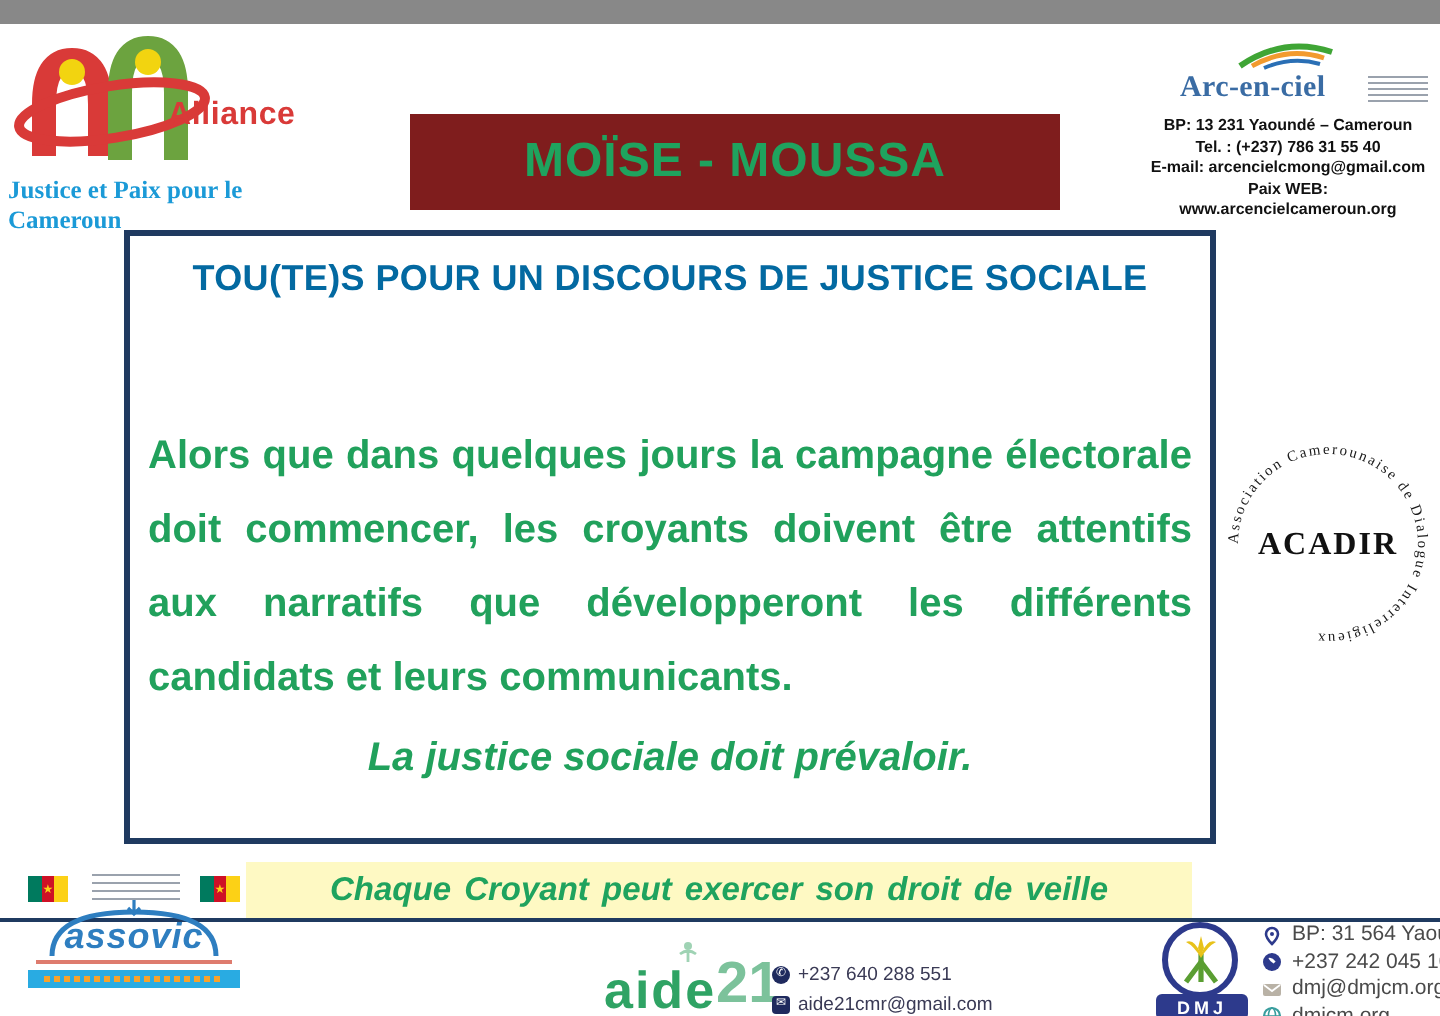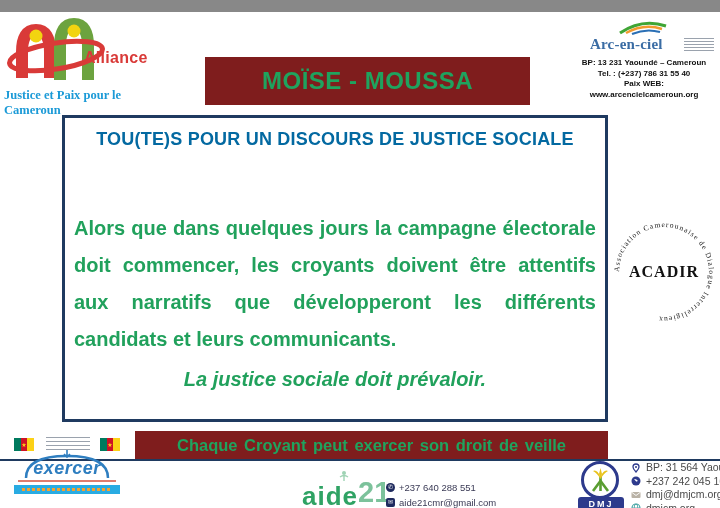--- a/index.html
+++ b/index.html
@@ -34,22 +34,22 @@
         font-size:18px;font-weight:800;letter-spacing:.2px;}
   .main-paragraph{position:absolute;left:9px;top:92px;width:522px;color:#21a15c;
         font-size:20px;font-weight:700;line-height:37px;text-align:justify;}
   .main-emphasis{position:absolute;left:0;top:250px;width:100%;text-align:center;color:#21a15c;
         font-size:20px;font-weight:700;font-style:italic;}
 
   
   .acadir{left:610px;top:198px;width:108px;height:134px;}
 
   
-  .footer-banner{left:135px;top:419px;width:473px;height:28px;background:#7f1d1d;
-        display:flex;align-items:center;justify-content:center;}
+  .footer-banner{left:123px;top:419px;width:473px;height:28px;background:#fef9c3;
+        display:flex;align-items:center;justify-content:center;font-style:italic;}
   .footer-banner span{color:#1fa35e;font-size:16.5px;font-weight:800;word-spacing:2px;}
   .divider{left:0;top:447px;width:720px;height:2px;background:#1f3a60;}
 
   
   .assovic{left:8px;top:422px;width:118px;height:72px;}
   .flag{position:absolute;width:20px;height:13px;display:flex;}
   .flag div{flex:1;}
   .flag .g{background:#007a5e;} .flag .r{background:#ce1126;position:relative;}
   .flag .y{background:#fcd116;}
   .flag .r::after{content:"★";position:absolute;left:50%;top:50%;transform:translate(-50%,-55%);
@@ -114,20 +114,21 @@
       <path d="M4,13 Q26,-2 50,6" fill="none" stroke="#3fa535" stroke-width="3"></path>
       <path d="M10,13 Q28,3 46,9" fill="none" stroke="#f29a2e" stroke-width="2.4"></path>
       <path d="M16,14 Q30,8 44,12" fill="none" stroke="#2a6fb5" stroke-width="2"></path>
     </svg>
     <span class="arc-word">Arc-en-ciel</span>
     <span class="arc-smalltext"></span>
   </div>
   <div class="abs arc-contacts">
     <div>BP: 13 231 Yaoundé – Cameroun</div>
     <div>Tel. : (+237) 786 31 55 40</div>
+    <div>E-mail: arcencielcmong@gmail.com</div>
     <div>Paix WEB: www.arcencielcameroun.org</div>
   </div>
 
   <div class="abs main-box">
     <div class="main-title">TOU(TE)S POUR UN DISCOURS DE JUSTICE SOCIALE</div>
     <div class="main-paragraph">Alors que dans quelques jours la campagne électorale doit commencer, les croyants doivent être attentifs aux narratifs que développeront les différents candidats et leurs communicants.</div>
     <div class="main-emphasis">La justice sociale doit prévaloir.</div>
   </div>
 
   <div class="abs acadir">
@@ -156,21 +157,21 @@
     <div class="flag" style="left:92px;top:4px;">
       <div class="g"></div>
         <div class="r"></div>
         <div class="y"></div>
     </div>
     <div class="assovic-header"></div>
     <svg class="abs" style="left:12px;top:14px;" width="94" height="32" viewBox="0 0 94 32">
       <path d="M6,30 Q6,8 47,8 Q88,8 88,30" fill="none" stroke="#2e7ec0" stroke-width="2.5"></path>
       <path d="M47,8 V2 M44,6 L47,9 L50,6" fill="none" stroke="#2e7ec0" stroke-width="1.6"></path>
     </svg>
-    <div class="assovic-word">exercer</div>
+    <div class="assovic-word">assovic</div>
     <div class="assovic-redline"></div>
     <div class="assovic-band"></div>
   </div>
 
   <div class="abs aide21">
     <div class="aide-word"><span>aide</span><span class="aide-num">21</span></div>
     <svg class="abs" style="left:40px;top:0;" width="12" height="12" viewBox="0 0 12 12">
       <circle cx="6" cy="3" r="2" fill="#9fd3b4"></circle>
       <path d="M2,7 Q6,4 10,7 M6,5 V11" stroke="#9fd3b4" stroke-width="1.4" fill="none"></path>
     </svg>

